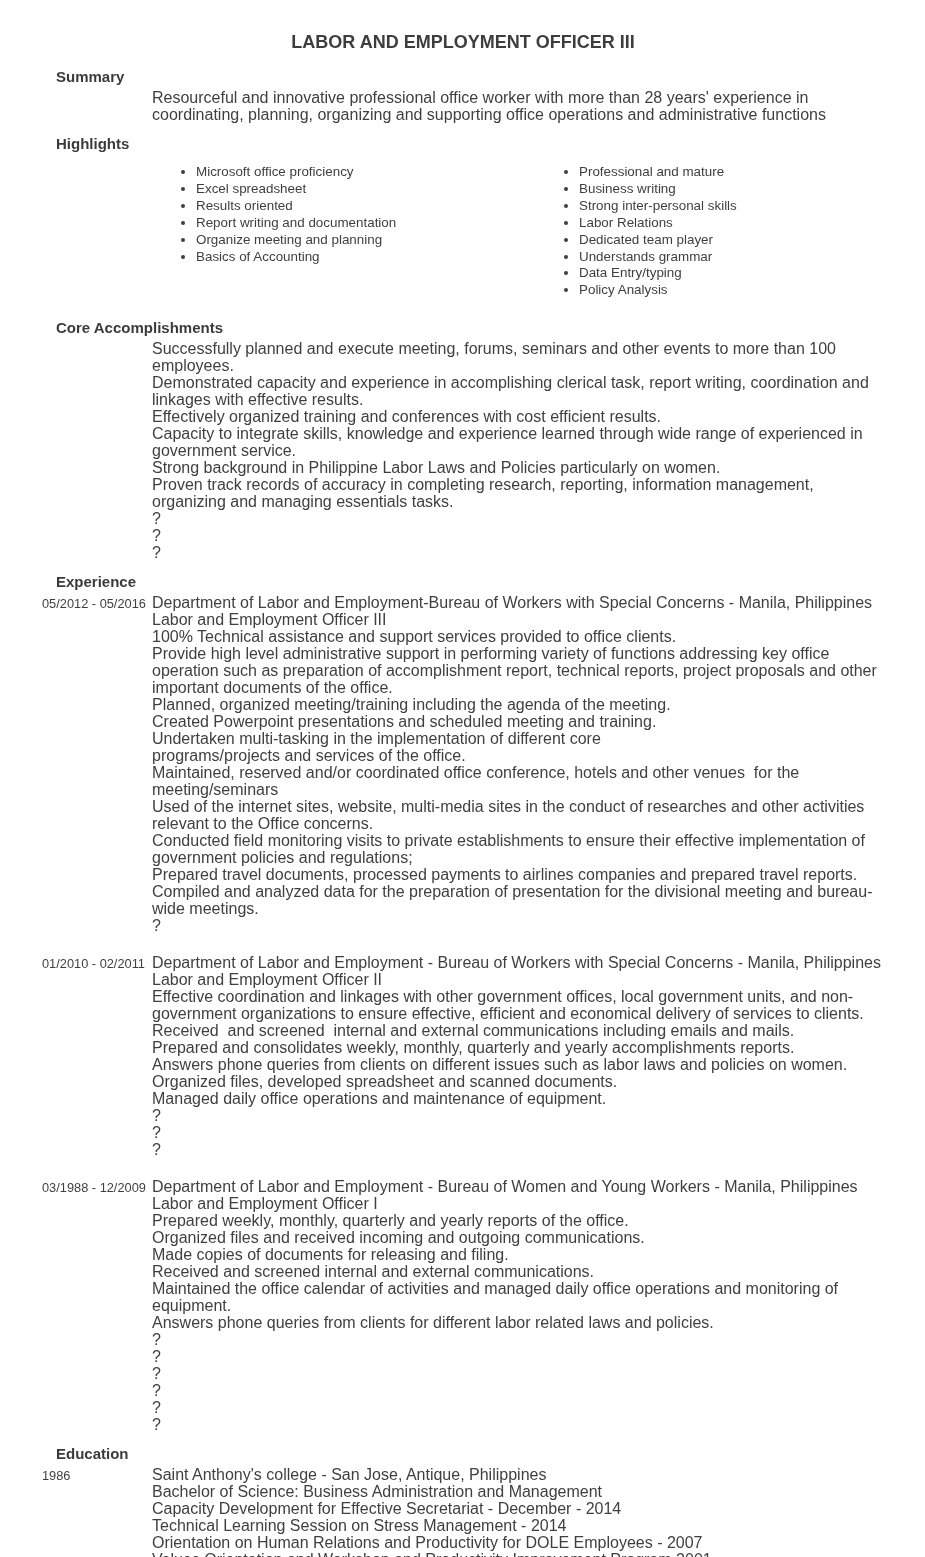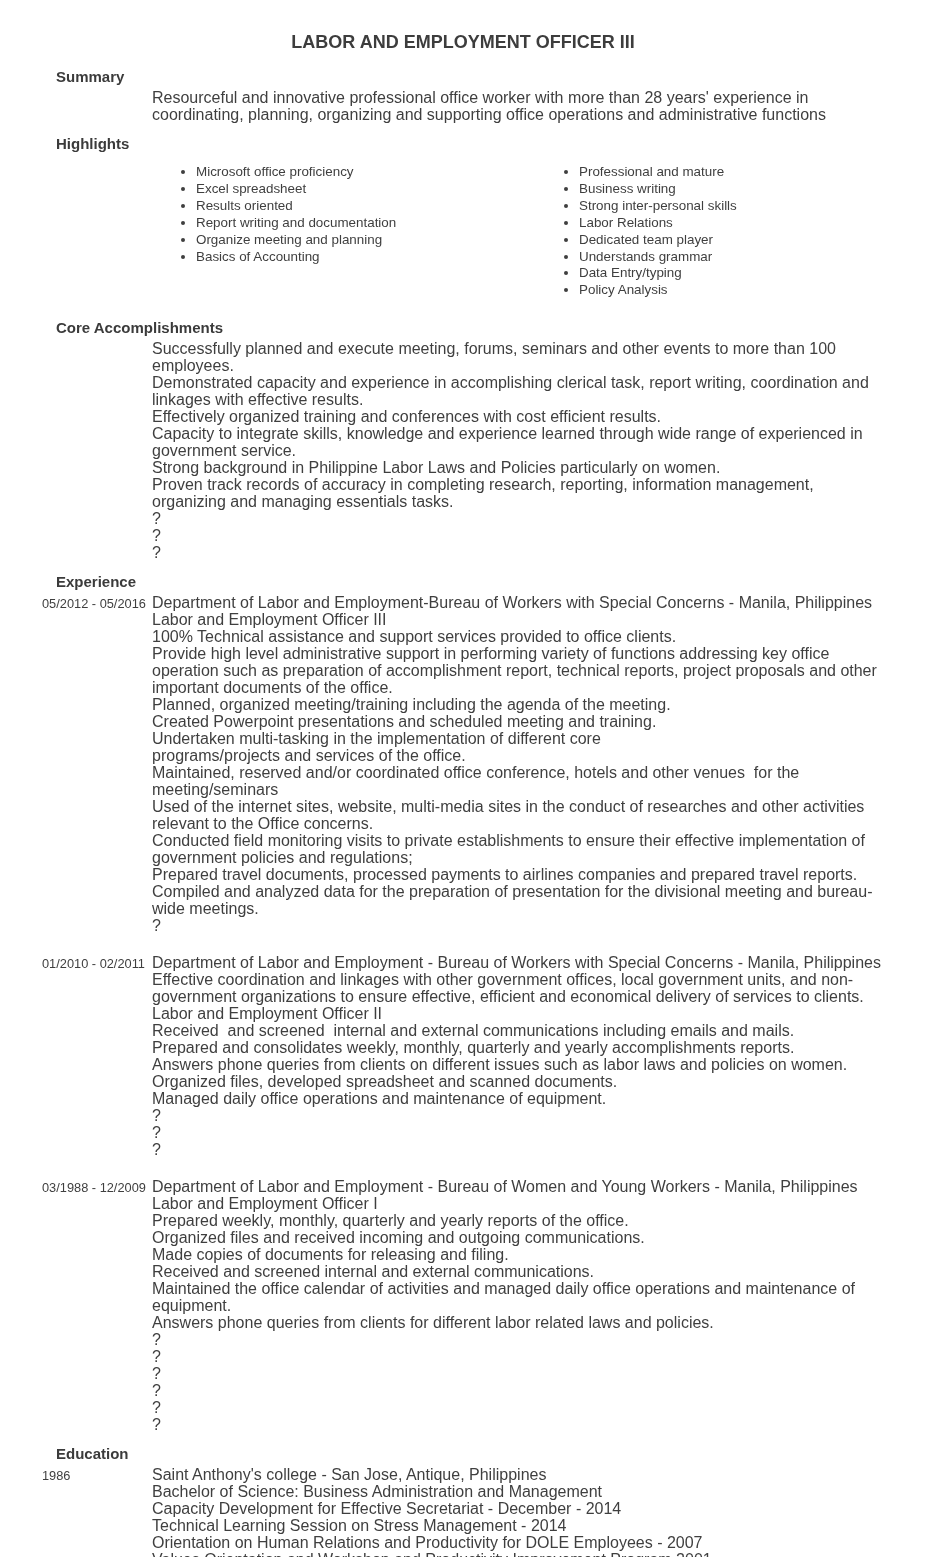--- a/index.html
+++ b/index.html
@@ -138,41 +138,41 @@
         <p class="line">Used of the internet sites, website, multi-media sites in the conduct of researches and other activities relevant to the Office concerns.</p>
         <p class="line">Conducted field monitoring visits to private establishments to ensure their effective implementation of government policies and regulations;</p>
         <p class="line">Prepared travel documents, processed payments to airlines companies and prepared travel reports.</p>
         <p class="line">Compiled and analyzed data for the preparation of presentation for the divisional meeting and bureau-wide meetings.</p>
         <p class="line">?</p>
       </div>
 
       <div class="dated-entry">
         <div class="entry-date">01/2010 - 02/2011</div>
         <p class="line"><span class="b">Department of Labor and Employment - Bureau of Workers with Special Concerns</span><span> - Manila, Philippines</span></p>
+        <p class="line b">Labor and Employment Officer II</p>
         <p class="line">Effective coordination and linkages with other government offices, local government units, and non-government organizations to ensure effective, efficient and economical delivery of services to clients.</p>
-        <p class="line b">Labor and Employment Officer II</p>
         <p class="line">Received  and screened  internal and external communications including emails and mails.</p>
         <p class="line">Prepared and consolidates weekly, monthly, quarterly and yearly accomplishments reports.</p>
         <p class="line">Answers phone queries from clients on different issues such as labor laws and policies on women.</p>
         <p class="line">Organized files, developed spreadsheet and scanned documents.</p>
         <p class="line">Managed daily office operations and maintenance of equipment.</p>
         <p class="line">?</p>
         <p class="line">?</p>
         <p class="line">?</p>
       </div>
 
       <div class="dated-entry">
         <div class="entry-date">03/1988 - 12/2009</div>
         <p class="line"><span class="b">Department of Labor and Employment - Bureau of Women and Young Workers</span><span> - Manila, Philippines</span></p>
         <p class="line b">Labor and Employment Officer I</p>
         <p class="line">Prepared weekly, monthly, quarterly and yearly reports of the office.</p>
         <p class="line">Organized files and received incoming and outgoing communications.</p>
         <p class="line">Made copies of documents for releasing and filing.</p>
         <p class="line">Received and screened internal and external communications.</p>
-        <p class="line">Maintained the office calendar of activities and managed daily office operations and maintenance of equipment.</p>
+        <p class="line">Maintained the office calendar of activities and managed daily office operations and monitoring of equipment.</p>
         <p class="line">Answers phone queries from clients for different labor related laws and policies.</p>
         <p class="line">?</p>
         <p class="line">?</p>
         <p class="line">?</p>
         <p class="line">?</p>
         <p class="line">?</p>
         <p class="line">?</p>
       </div>
 
     </div>

